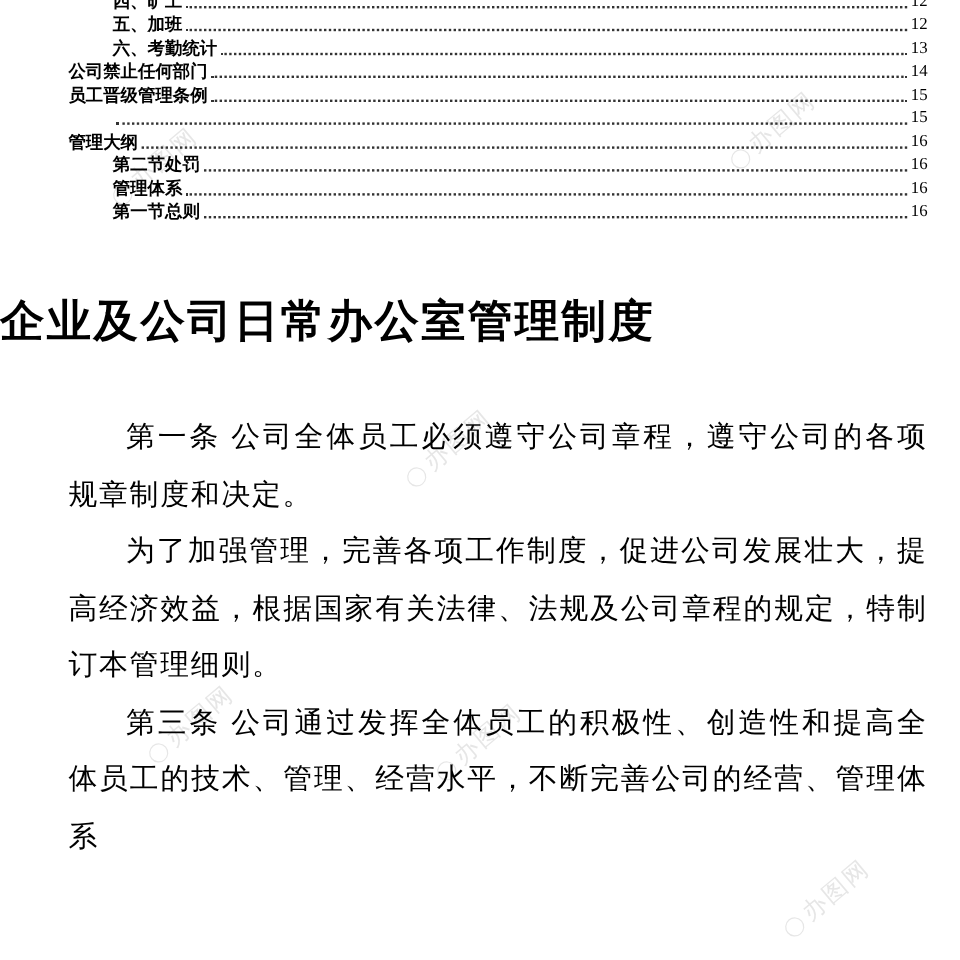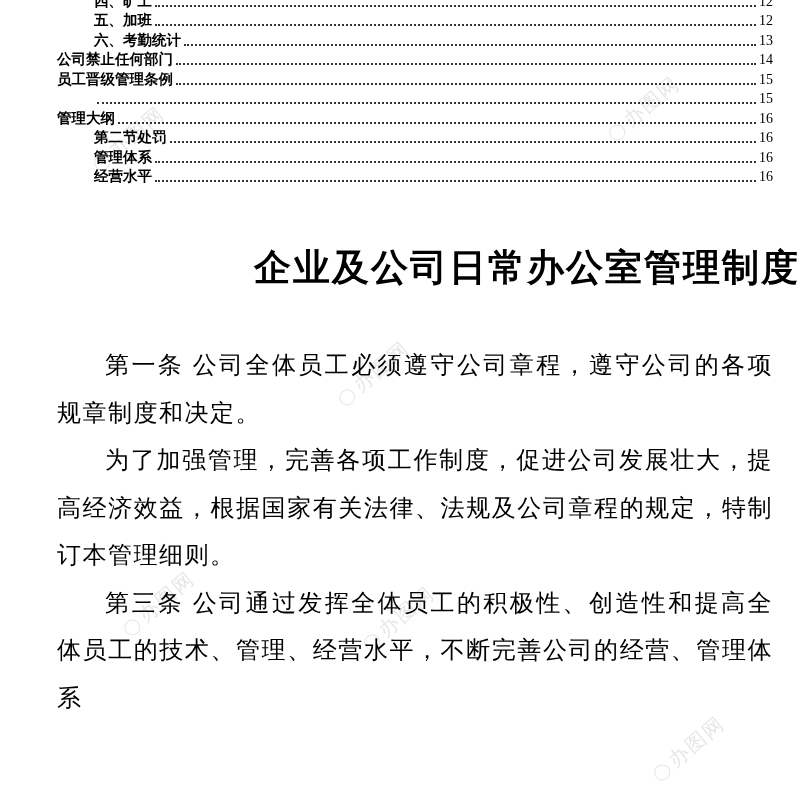--- a/index.html
+++ b/index.html
@@ -66,21 +66,21 @@
     font-weight: normal;
     font-size: 14px;
     line-height: 19px;
   }
 
   
   .title {
     position: relative;
     z-index: 1;
     margin: 58px -27px 0 -57px;   
-    text-align: right;
+    text-align: left;
     font-family: "Liberation Sans", sans-serif;
     font-weight: bold;
     font-size: 37px;
     line-height: 48px;
     letter-spacing: 2px;
   }
 
   
   .body-text {
     position: relative;
@@ -154,21 +154,21 @@
       <span class="toc-page">16</span>
     </div>
 
     <div class="toc-row indent-1">
       <span class="toc-label">管理体系</span>
       <span class="toc-leader"></span>
       <span class="toc-page">16</span>
     </div>
 
     <div class="toc-row indent-1">
-      <span class="toc-label">经营水平</span>
+      <span class="toc-label">第一节总则</span>
       <span class="toc-leader"></span>
       <span class="toc-page">16</span>
     </div>
 
   </div>
 
   <h1 class="title">
     <span>企业及公司日常办公室管理制度</span><br>
   </h1>
 

